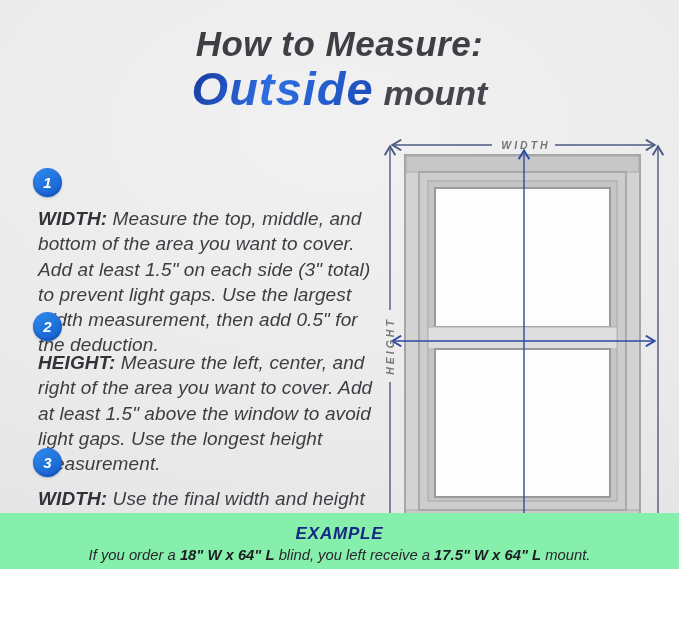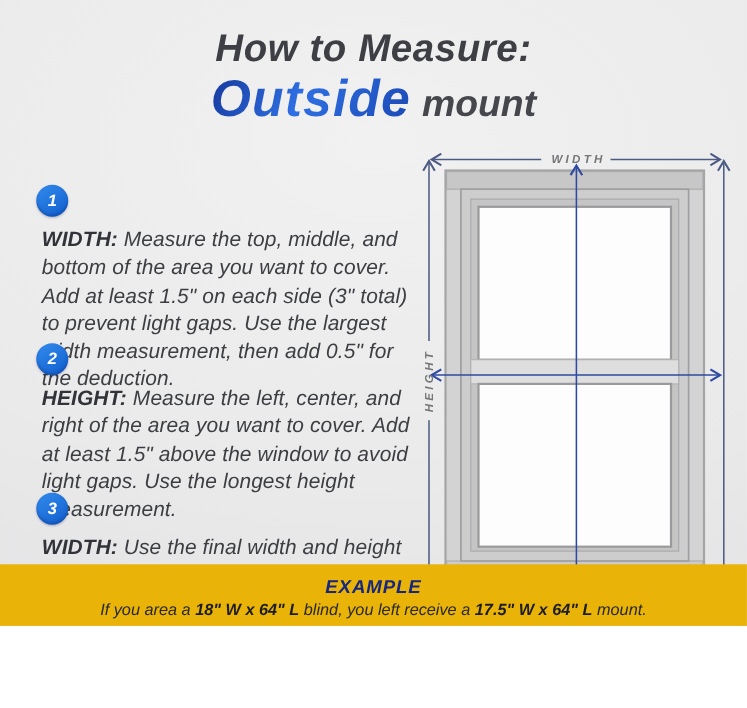--- a/index.html
+++ b/index.html
@@ -39,21 +39,21 @@
   .step-text b { font-weight:700; color:#313338; }
   
   .diagram { position:absolute; left:380px; top:125px; }
   .diag-label {
     font-family:"Liberation Sans", sans-serif; font-size:10.5px; font-weight:600;
     fill:#757678; letter-spacing:3px;
   }
   
   .example-band {
     position:absolute; left:0; bottom:0; width:679px; height:56px;
-    background:#eab308; text-align:center; box-sizing:border-box; padding-top:11px;
+    background:#86efac; text-align:center; box-sizing:border-box; padding-top:11px;
   }
   .example-heading { font-size:17px; font-weight:800; color:#16277f; letter-spacing:0.8px; }
   .example-sentence { margin-top:3px; font-size:14.8px; color:#27282c; }
   .example-sentence b { font-weight:700; color:#1c1d20; }
 </style>
 </head>
 <body>
 
 <div class="canvas">
   <div class="gray-area"></div>
@@ -120,16 +120,16 @@
       <line x1="13" y1="216" x2="274" y2="216" marker-start="url(#arrB)" marker-end="url(#arrB)"></line>
     </g>
 
     <text class="diag-label" x="146" y="23.5" text-anchor="middle">WIDTH</text>
     <text class="diag-label" x="13.5" y="221" text-anchor="middle" transform="rotate(-90 13.5 221)">HEIGHT</text>
   </svg>
 
   <div class="example-band">
     <div class="example-heading">EXAMPLE</div>
     <div class="example-sentence">
-      <span>If you area a </span><b>18" W x 64" L</b><span> blind, you left receive a </span><b>17.5" W x 64" L</b><span> mount.</span>
+      <span>If you order a </span><b>18" W x 64" L</b><span> blind, you left receive a </span><b>17.5" W x 64" L</b><span> mount.</span>
     </div>
   </div>
 </div>
 
 </body></html>

